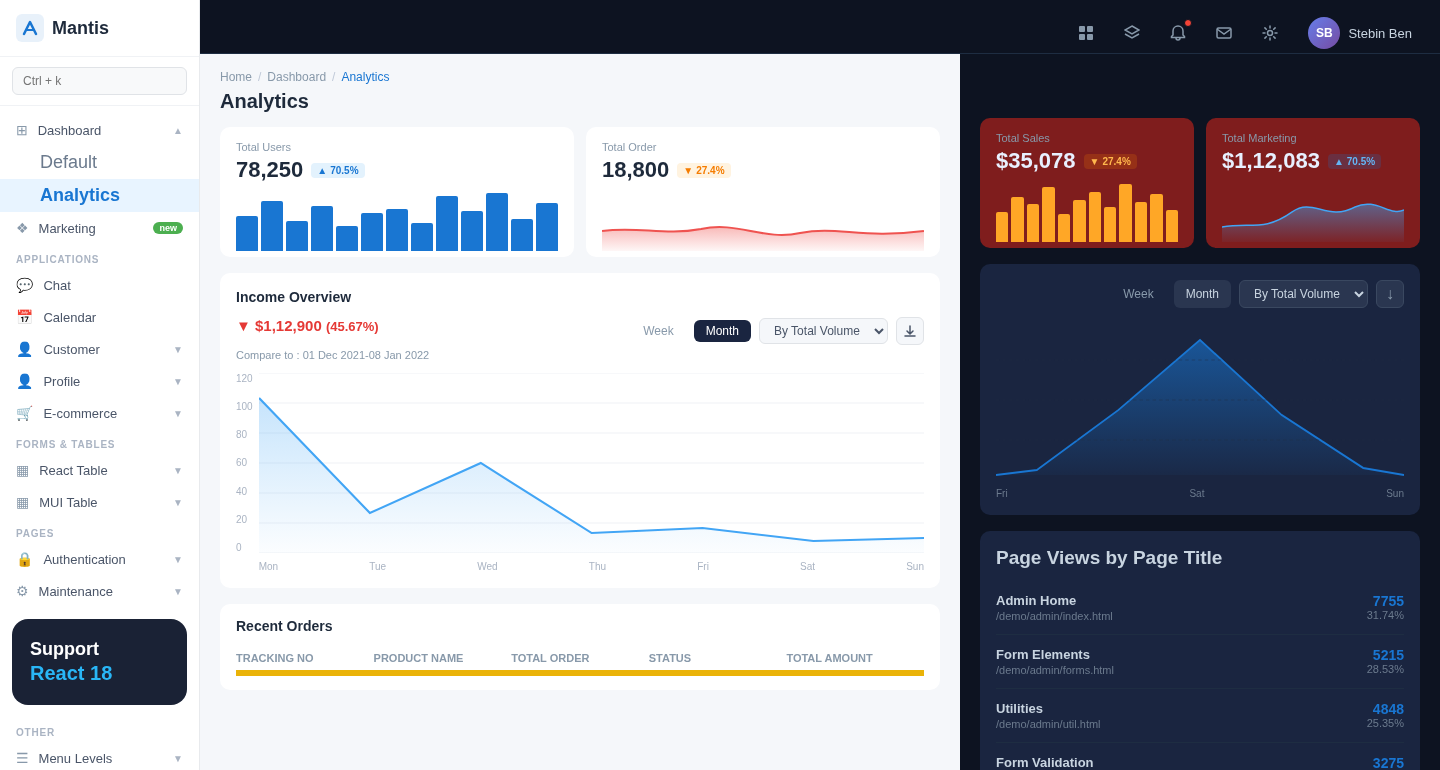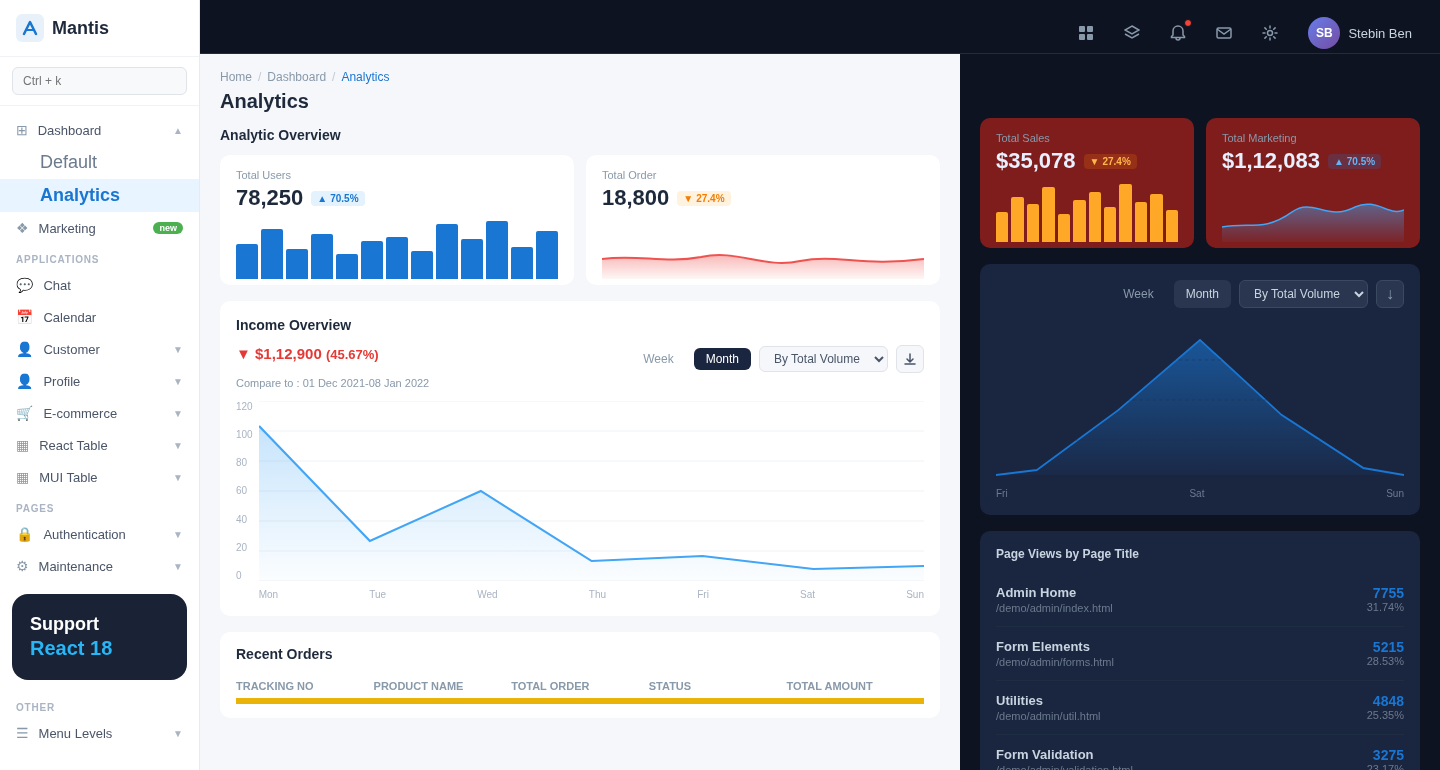--- a/index.html
+++ b/index.html
@@ -204,21 +204,21 @@
     }
 
     
     .section-title {
       font-size: 14px;
       font-weight: 600;
       color: #1e2a3b;
       margin-bottom: 12px;
     }
     .section-title-dark {
-      font-size: 12px;
+      font-size: 19px;
       font-weight: 600;
       color: #c8d4e0;
       margin-bottom: 12px;
     }
 
     
     .stat-cards { display: grid; grid-template-columns: 1fr 1fr; gap: 12px; margin-bottom: 16px; }
     .stat-card {
       background: #fff;
       border-radius: 10px;
@@ -415,20 +415,21 @@
       <span class="chevron">▼</span>
     </div>
     <div class="sidebar-item">
       <div class="sidebar-item-inner">
         <span class="sidebar-icon">🛒</span>
         <span>E-commerce</span>
       </div>
       <span class="chevron">▼</span>
     </div>
 
+    <div class="sidebar-section-label">Forms &amp; Tables</div>
 
     <div class="sidebar-item">
       <div class="sidebar-item-inner">
         <span class="sidebar-icon">▦</span>
         <span>React Table</span>
       </div>
       <span class="chevron">▼</span>
     </div>
     <div class="sidebar-item">
       <div class="sidebar-item-inner">
@@ -524,21 +525,20 @@
 
       <div class="breadcrumb">
         <span>Home</span>
         <span class="breadcrumb-sep">/</span>
         <span>Dashboard</span>
         <span class="breadcrumb-sep">/</span>
         <span class="breadcrumb-current">Analytics</span>
       </div>
       <div class="page-title">Analytics</div>
 
-      <div class="section-title">Analytic Overview</div>
 
       <div class="stat-cards">
 
         <div class="stat-card">
           <div class="stat-label">Total Users</div>
           <div class="stat-value-row">
             <span class="stat-value">78,250</span>
             <span class="stat-badge badge-up">
               <span>▲</span>
               <span>70.5%</span>

